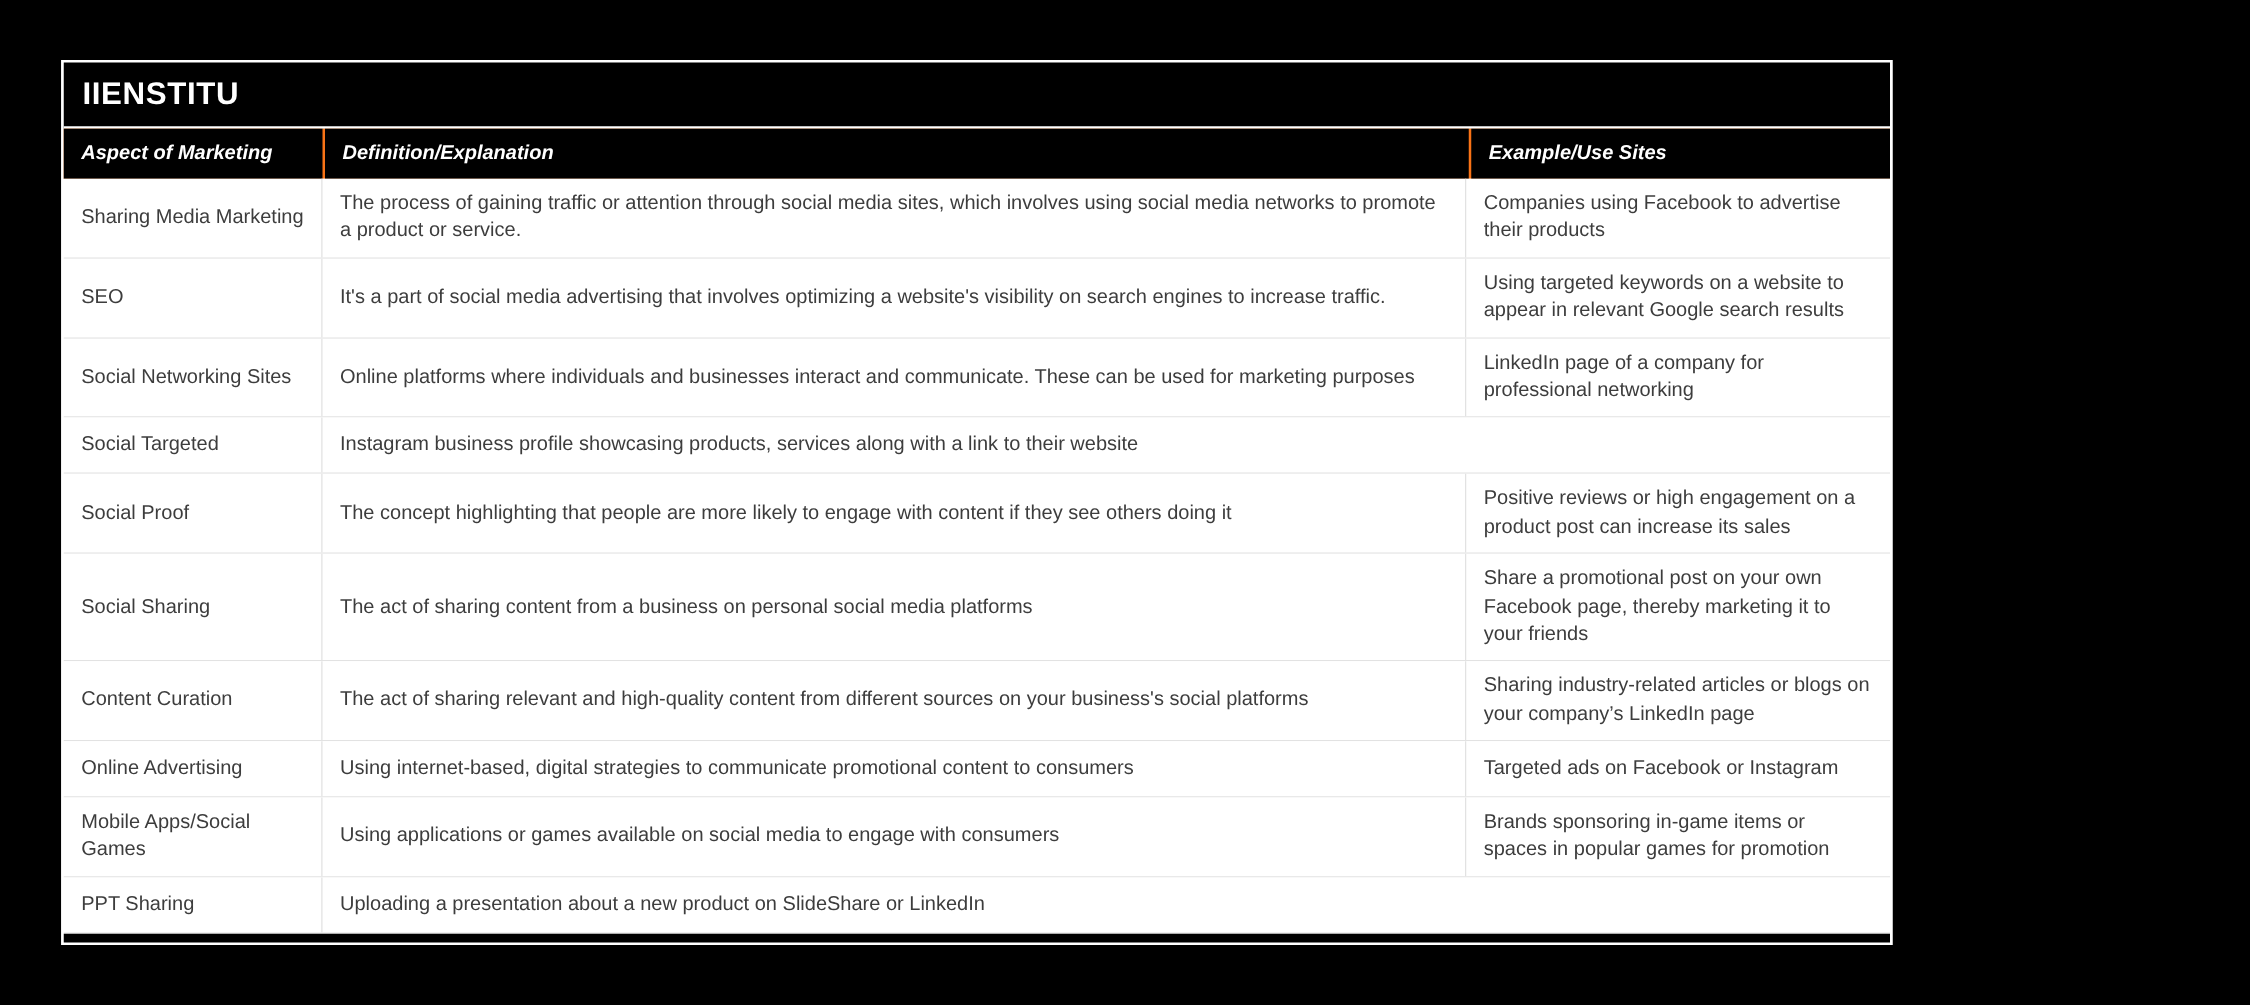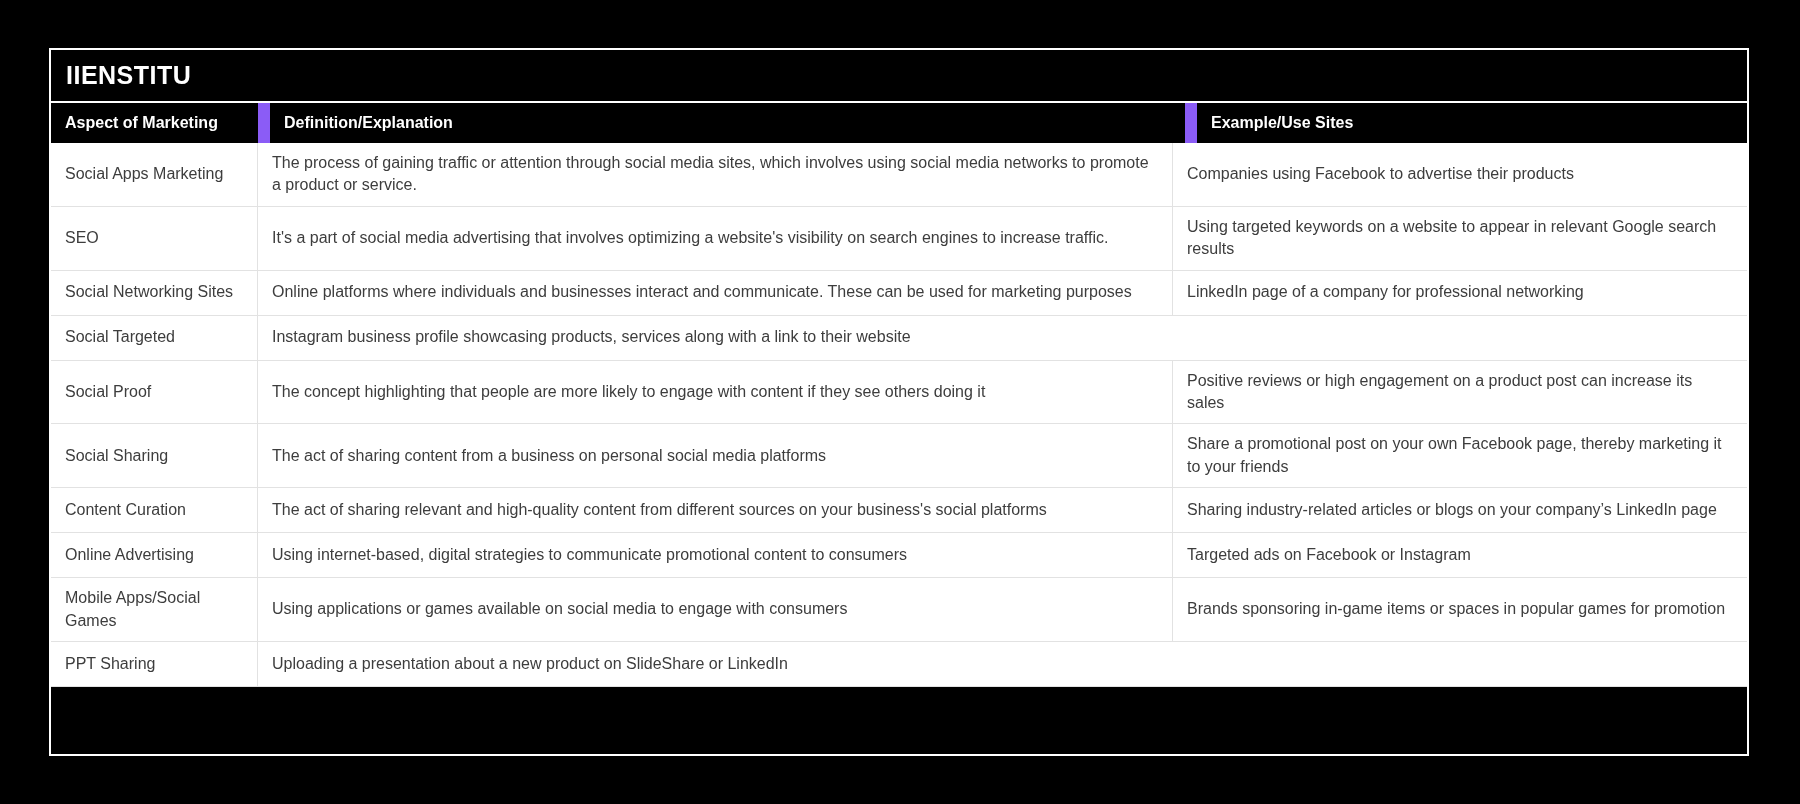--- a/index.html
+++ b/index.html
@@ -7,21 +7,21 @@
   body {
     background: #000000;
     font-family: "Liberation Sans", "DejaVu Sans", sans-serif;
     position: relative;
     overflow: hidden;
   }
   .card {
     position: absolute;
     left: 49px;
     top: 48px;
-    width: 1700px;
+    width: 1465px;
     height: 708px;
     background: #ffffff;
     border: 2px solid #ffffff;
     display: flex;
     flex-direction: column;
   }
   .title-bar {
     background: #000000;
     color: #ffffff;
     height: 53px;
@@ -30,24 +30,25 @@
     align-items: center;
     padding-left: 15px;
     font-size: 25px;
     font-weight: 700;
     letter-spacing: 0.5px;
     border-bottom: 2px solid #ffffff;
   }
   .header-row {
     display: grid;
     grid-template-columns: 207px 915px 1fr;
-    column-gap: 12px;
-    background: #8b5cf6;
+    column-gap: 2px;
+    background: #f97316;
     height: 40px;
     flex: 0 0 40px;
+    font-style: italic;
   }
   .hcell {
     background: #000000;
     color: #ffffff;
     font-weight: 700;
     font-size: 16px;
     display: flex;
     align-items: center;
     padding: 0 14px;
   }
@@ -81,21 +82,21 @@
   <div class="title-bar">IIENSTITU</div>
 
   <div class="header-row">
     <div class="hcell">Aspect of Marketing</div>
     <div class="hcell">Definition/Explanation</div>
     <div class="hcell">Example/Use Sites</div>
   </div>
 
   <div class="tbody" id="tbody">
   <div class="trow">
-    <div class="cell c1">Social Apps Marketing</div>
+    <div class="cell c1">Sharing Media Marketing</div>
     <div class="cell c2">The process of gaining traffic or attention through social media sites, which involves using social media networks to promote a product or service.</div>
     <div class="cell c3">Companies using Facebook to advertise their products</div>
   </div>
 
   <div class="trow">
     <div class="cell c1">SEO</div>
     <div class="cell c2">It's a part of social media advertising that involves optimizing a website's visibility on search engines to increase traffic.</div>
     <div class="cell c3">Using targeted keywords on a website to appear in relevant Google search results</div>
   </div>
 

